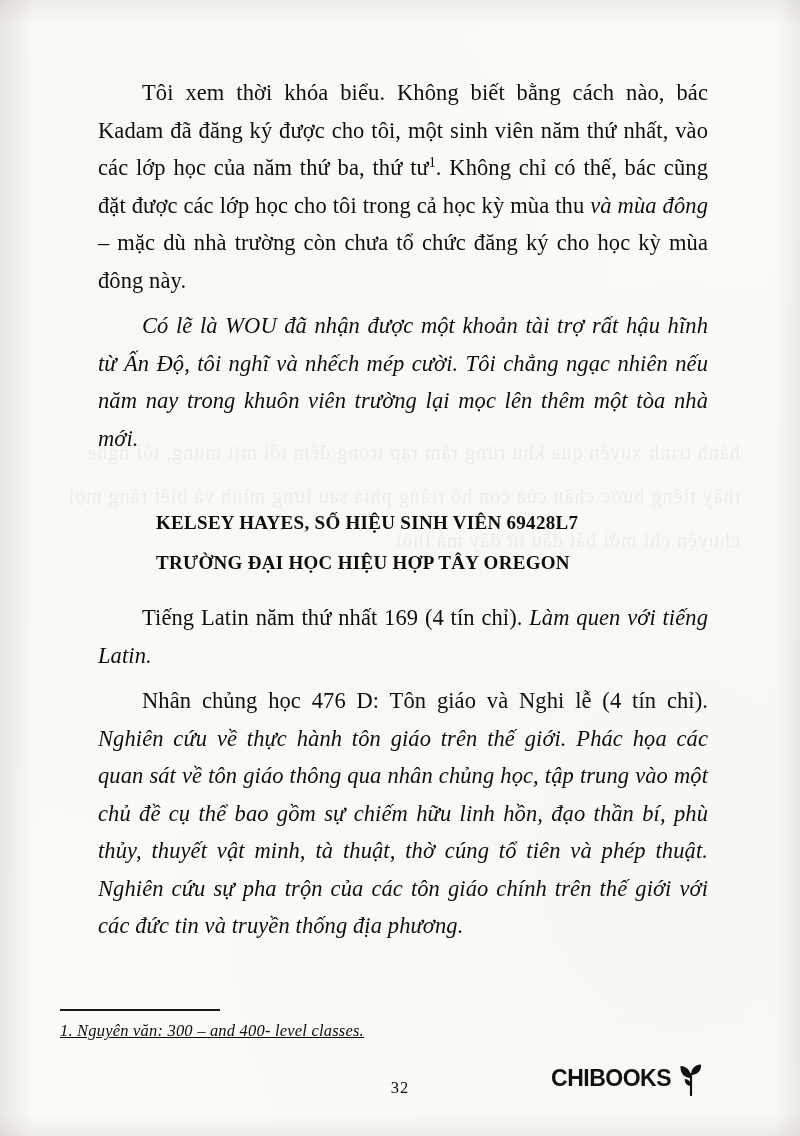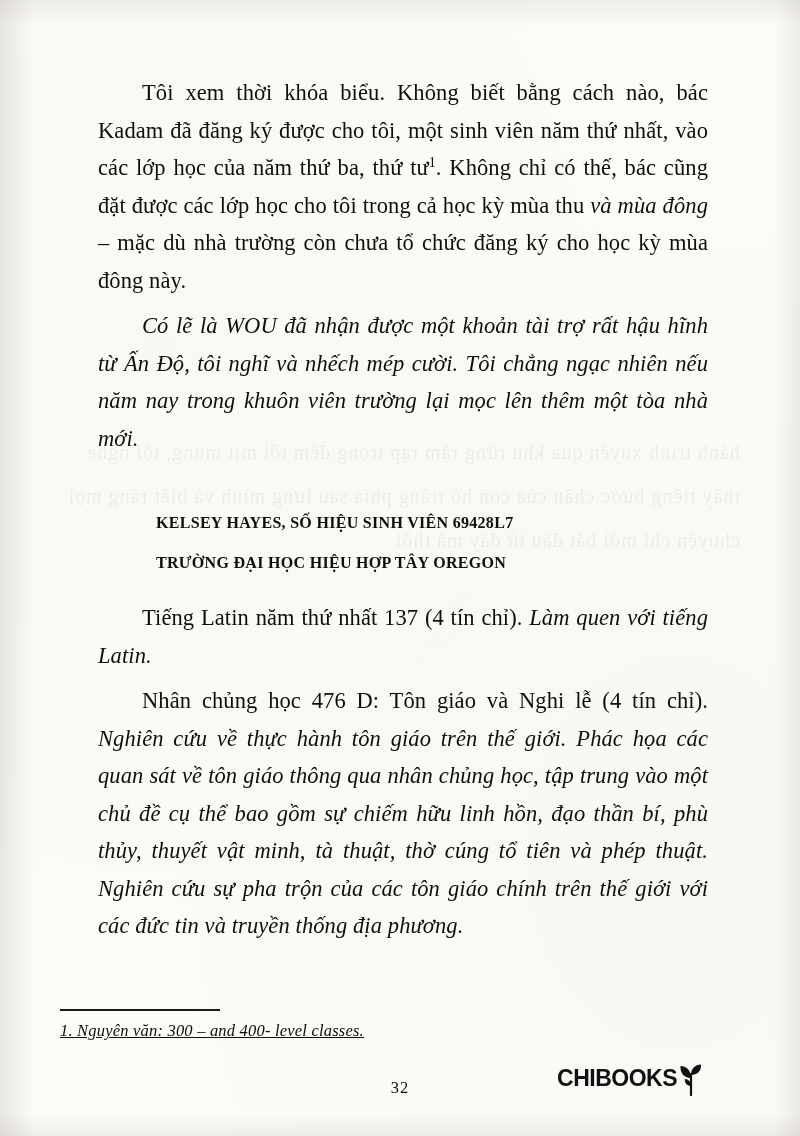--- a/index.html
+++ b/index.html
@@ -58,21 +58,21 @@
     text-indent: 44px;
   }
   p.ital {
     font-style: italic;
   }
   .gap-sm { height: 8px; }
   .gap-lg { height: 46px; }
 
   .heading {
     font-weight: bold;
-    font-size: 16px;
+    font-size: 19px;
     line-height: 40px;
     letter-spacing: 0.3px;
     margin: 0;
     padding-left: 58px;
     text-align: left;
   }
   .heading.l3 { font-size: 21px; }
 
   sup {
     font-size: 0.62em;
@@ -107,21 +107,21 @@
     text-align: center;
     font-size: 16.5px;
     letter-spacing: 1px;
   }
   .logo {
     position: absolute;
     right: 96px;
     top: 1062px;
     display: flex;
     align-items: flex-end;
-    gap: 2px;
+    gap: 8px;
   }
   .logo-text {
     font-family: "Liberation Sans", sans-serif;
     font-weight: bold;
     font-size: 23px;
     letter-spacing: -0.5px;
     color: #111;
   }
   .logo-mark {
     position: relative;
@@ -185,21 +185,21 @@
     <div class="gap-lg"></div>
 
     <h2 class="heading">KELSEY HAYES, SỐ HIỆU SINH VIÊN 69428L7</h2>
     <h2 class="heading">TRƯỜNG ĐẠI HỌC HIỆU HỢP TÂY OREGON</h2>
 
     <div class="gap-sm"></div>
 
 
     <div class="gap-sm"></div>
 
-    <p class="indent"><span>Tiếng Latin năm thứ nhất 137 (4 tín chỉ).</span> <em>Làm quen với tiếng Latin.</em></p>
+    <p class="indent"><span>Tiếng Latin năm thứ nhất 169 (4 tín chỉ).</span> <em>Làm quen với tiếng Latin.</em></p>
 
     <div class="gap-sm"></div>
 
     <p class="indent"><span>Nhân chủng học 476 D: Tôn giáo và Nghi lễ (4 tín chỉ).</span> <em>Nghiên cứu về thực hành tôn giáo trên thế giới. Phác họa các quan sát về tôn giáo thông qua nhân chủng học, tập trung vào một chủ đề cụ thể bao gồm sự chiếm hữu linh hồn, đạo thần bí, phù thủy, thuyết vật minh, tà thuật, thờ cúng tổ tiên và phép thuật. Nghiên cứu sự pha trộn của các tôn giáo chính trên thế giới với các đức tin và truyền thống địa phương.</em></p>
 
   </div>
 
   <div class="footnote-rule"></div>
   <div class="footnote">1. Nguyên văn: 300 – and 400- level classes.</div>
 

